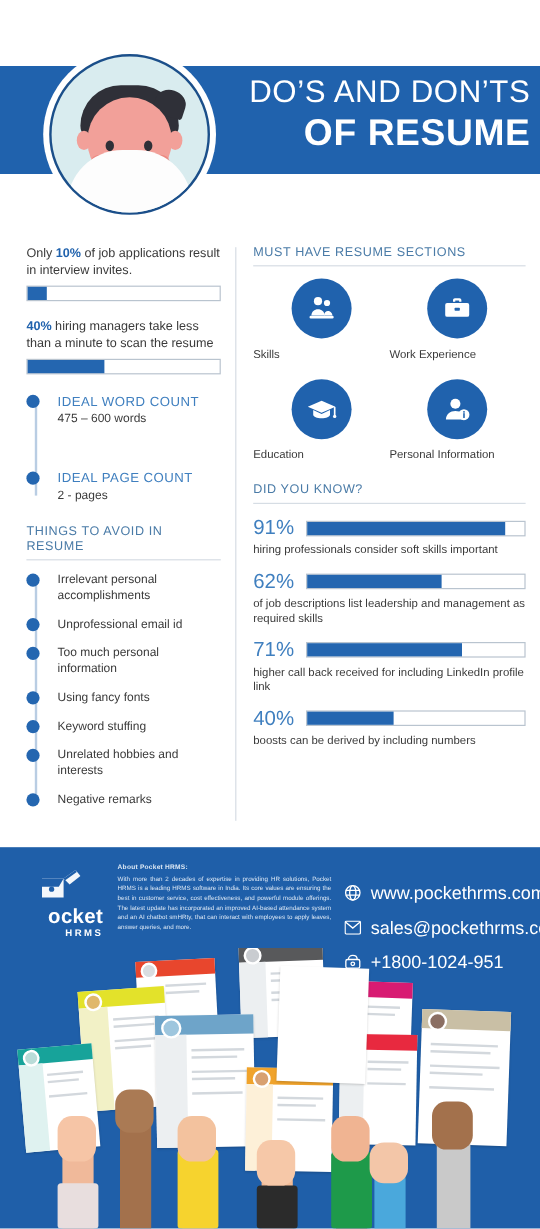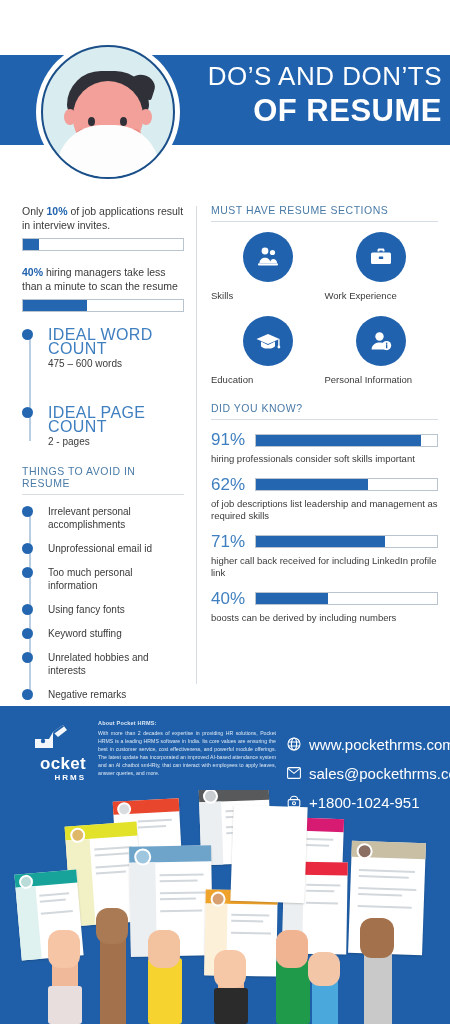--- a/index.html
+++ b/index.html
@@ -80,21 +80,21 @@
   .timeline { position:relative; margin-top:6px; padding-left:26px; }
   .timeline:before {
     content:""; position:absolute; left:7px; top:8px; bottom:8px;
     width:2px; background:#b9cde3;
   }
   .tl-item { position:relative; margin-bottom:12px; }
   .tl-dot {
     position:absolute; left:-26px; top:1px; width:11px; height:11px;
     border-radius:50%; background:#2466b0;
   }
-  .tl-title { font-size:16px; color:#3f7fbf; letter-spacing:.4px; line-height:14px; }
+  .tl-title { font-size:11px; color:#3f7fbf; letter-spacing:.4px; line-height:14px; }
   .tl-sub { font-size:10px; color:#3a3a3a; line-height:14px; margin-top:1px; }
 
   .sec-head {
     font-size:10.5px; color:#4a7ba7; letter-spacing:.5px;
     padding-bottom:5px; border-bottom:1px solid #d6dde4; margin-bottom:10px;
   }
   .avoid-list { position:relative; margin-top:4px; padding-left:26px; }
   .avoid-list:before {
     content:""; position:absolute; left:7px; top:6px; bottom:6px;
     width:2px; background:#b9cde3;

